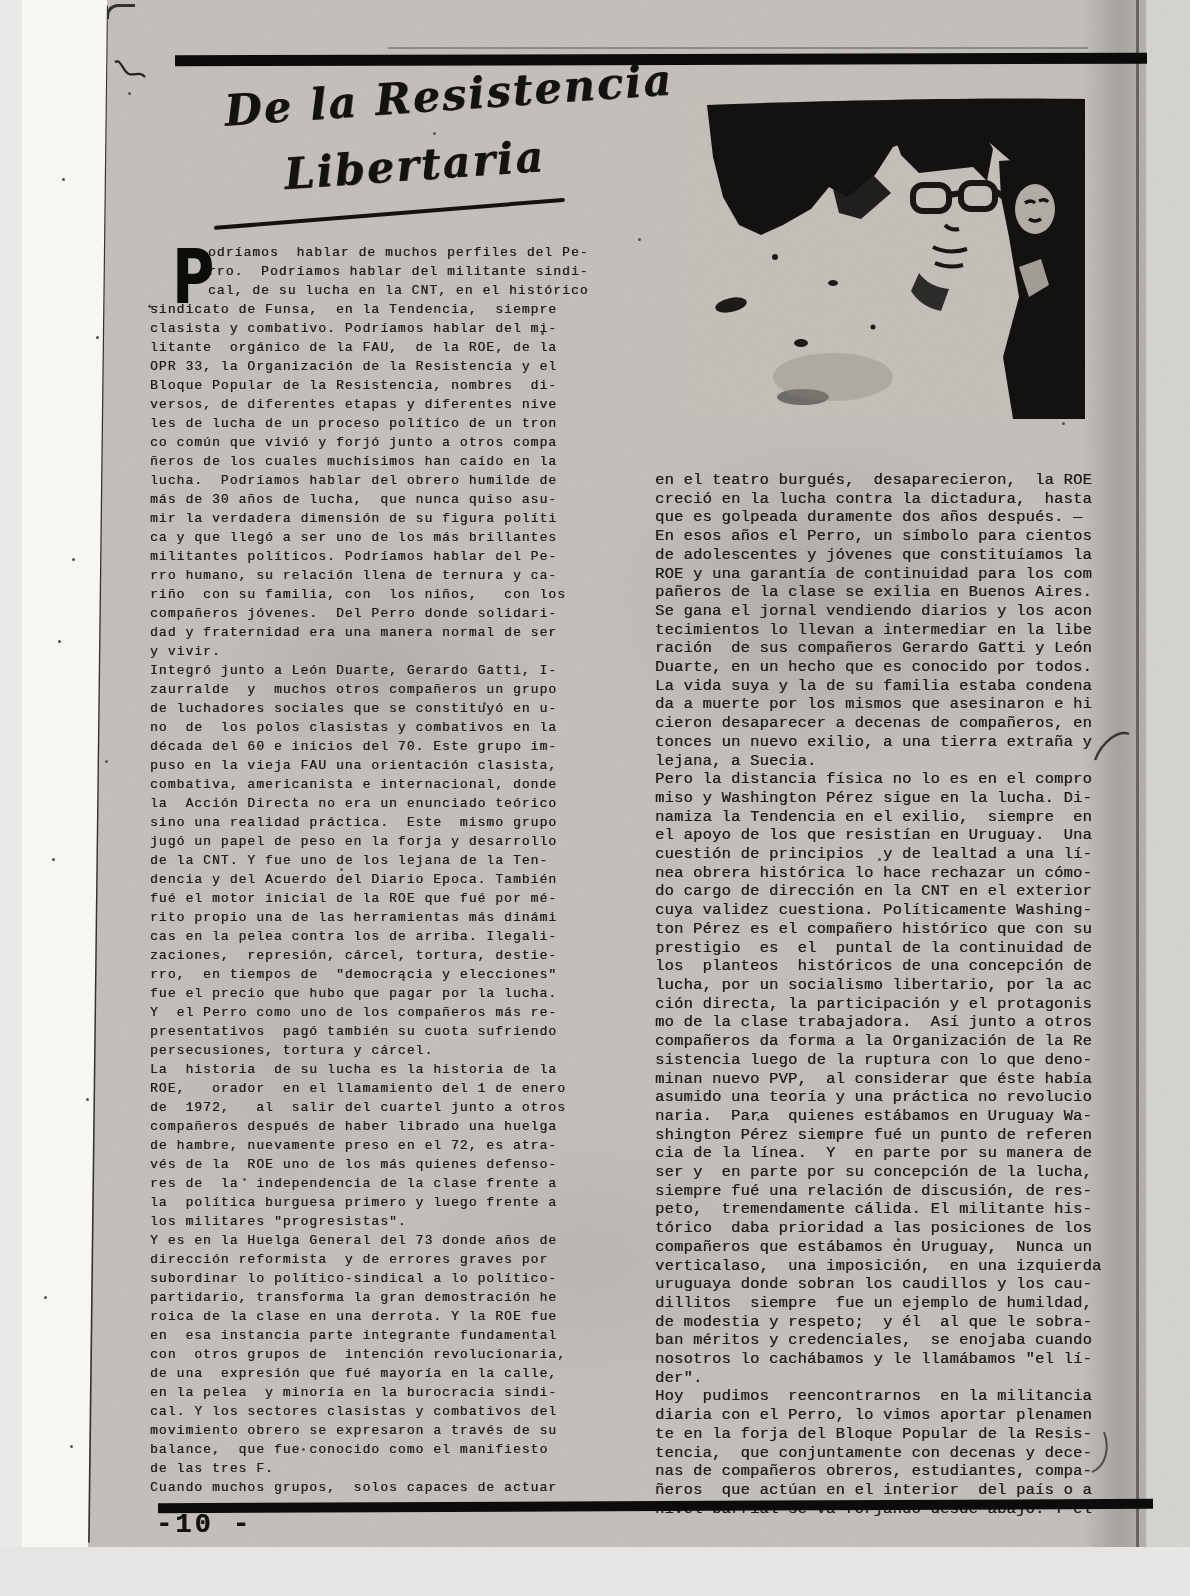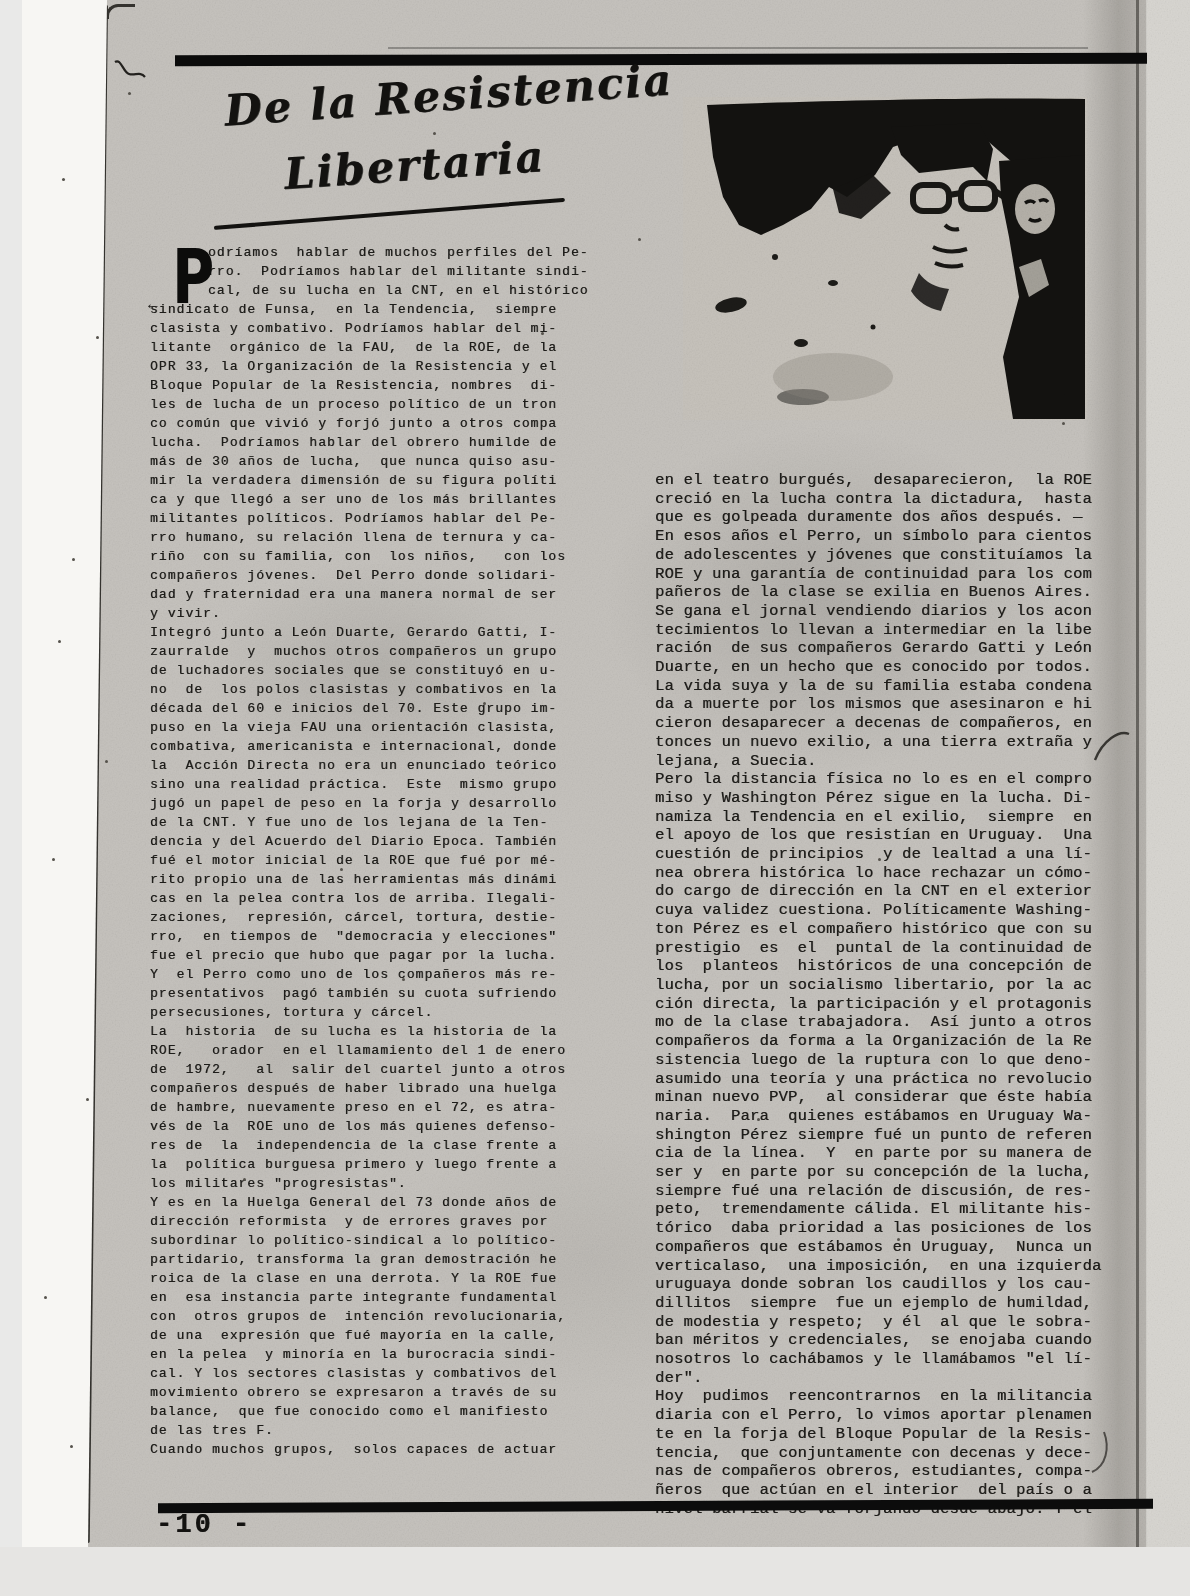--- a/index.html
+++ b/index.html
@@ -125,22 +125,24 @@
 
     <div class="abs col col-left">
         <div class="line">odríamos  hablar de muchos perfiles del Pe-</div>
         <div class="line">rro.  Podríamos hablar del militante sindi-</div>
         <div class="line">cal, de su lucha en la CNT, en el histórico</div>
         <div class="line">sindicato de Funsa,  en la Tendencia,  siempre</div>
         <div class="line">clasista y combativo. Podríamos hablar del mi-</div>
         <div class="line">litante  orgánico de la FAU,  de la ROE, de la</div>
         <div class="line">OPR 33, la Organización de la Resistencia y el</div>
         <div class="line">Bloque Popular de la Resistencia, nombres  di-</div>
+        <div class="line">versos, de diferentes etapas y diferentes nive</div>
         <div class="line">les de lucha de un proceso político de un tron</div>
         <div class="line">co común que vivió y forjó junto a otros compa</div>
+        <div class="line">ñeros de los cuales muchísimos han caído en la</div>
         <div class="line">lucha.  Podríamos hablar del obrero humilde de</div>
         <div class="line">más de 30 años de lucha,  que nunca quiso asu-</div>
         <div class="line">mir la verdadera dimensión de su figura políti</div>
         <div class="line">ca y que llegó a ser uno de los más brillantes</div>
         <div class="line">militantes políticos. Podríamos hablar del Pe-</div>
         <div class="line">rro humano, su relación llena de ternura y ca-</div>
         <div class="line">riño  con su familia, con  los niños,   con los</div>
         <div class="line">compañeros jóvenes.  Del Perro donde solidari-</div>
         <div class="line">dad y fraternidad era una manera normal de ser</div>
         <div class="line">y vivir.</div>
@@ -215,22 +217,22 @@
         <div class="line">do cargo de dirección en la CNT en el exterior</div>
         <div class="line">cuya validez cuestiona. Políticamente Washing-</div>
         <div class="line">ton Pérez es el compañero histórico que con su</div>
         <div class="line">prestigio  es  el  puntal de la continuidad de</div>
         <div class="line">los  planteos  históricos de una concepción de</div>
         <div class="line">lucha, por un socialismo libertario, por la ac</div>
         <div class="line">ción directa, la participación y el protagonis</div>
         <div class="line">mo de la clase trabajadora.  Así junto a otros</div>
         <div class="line">compañeros da forma a la Organización de la Re</div>
         <div class="line">sistencia luego de la ruptura con lo que deno-</div>
+        <div class="line">minan nuevo PVP,  al considerar que éste había</div>
         <div class="line">asumido una teoría y una práctica no revolucio</div>
-        <div class="line">minan nuevo PVP,  al considerar que éste había</div>
         <div class="line">naria.  Para  quienes estábamos en Uruguay Wa-</div>
         <div class="line">shington Pérez siempre fué un punto de referen</div>
         <div class="line">cia de la línea.  Y  en parte por su manera de</div>
         <div class="line">ser y  en parte por su concepción de la lucha,</div>
         <div class="line">siempre fué una relación de discusión, de res-</div>
         <div class="line">peto,  tremendamente cálida. El militante his-</div>
         <div class="line">tórico  daba prioridad a las posiciones de los</div>
         <div class="line">compañeros que estábamos en Uruguay,  Nunca un</div>
         <div class="line">verticalaso,  una imposición,  en una izquierda</div>
         <div class="line">uruguaya donde sobran los caudillos y los cau-</div>

